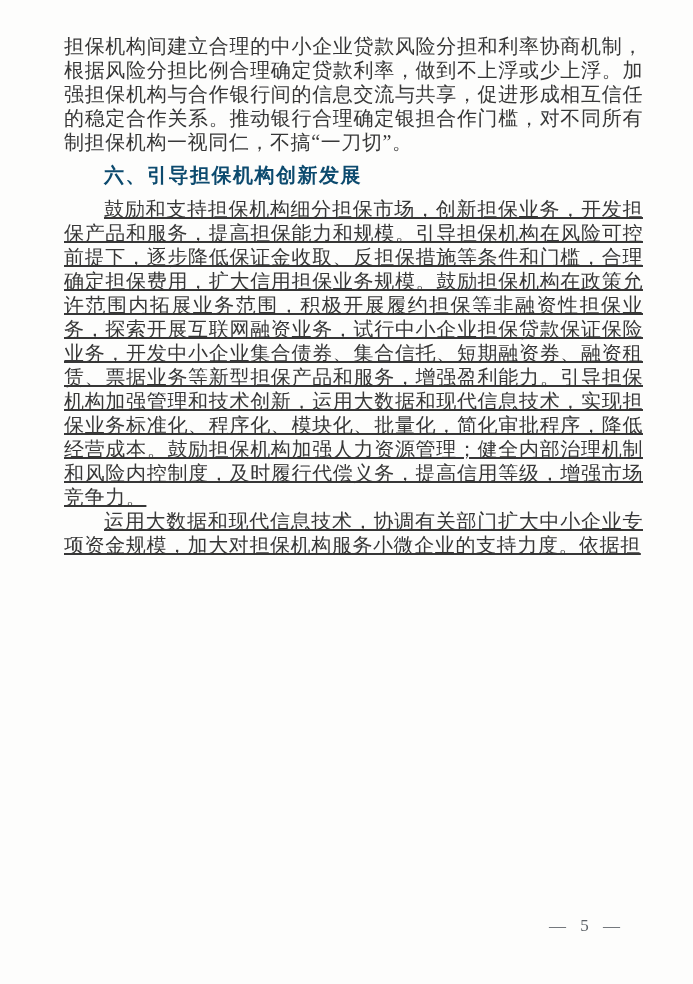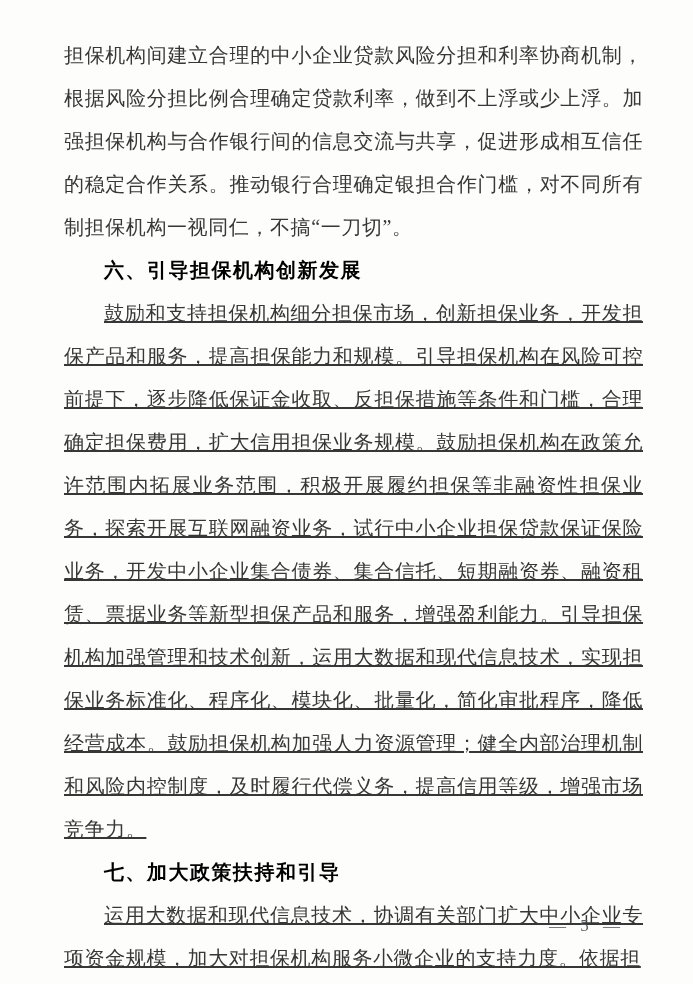--- a/index.html
+++ b/index.html
@@ -14,37 +14,37 @@
     background: #fdfdfc;
     overflow: hidden;
     box-sizing: border-box;
     padding: 34px 50px 0 64px;
     font-family: "Liberation Serif", "DejaVu Serif", serif;
     color: #373737;
   }
   .body-para {
     margin: 0;
     font-size: 20px;
-    line-height: 43px;
+    line-height: 24px;
     letter-spacing: 0.6px;
     text-align: justify;
     text-justify: inter-ideograph;
   }
   .body-para.indent {
     text-indent: 2em;
     text-decoration: underline;
   }
   .section-heading {
     margin: 0;
     font-family: "Liberation Sans", "DejaVu Sans", sans-serif;
     font-weight: bold;
     font-size: 20px;
     line-height: 43px;
     letter-spacing: 1.5px;
-    color: #000000;
+    color: #0c4a6e;
     text-indent: 2em;
   }
   .page-footer {
     position: absolute;
     top: 916px;
     right: 68px;
     font-family: "Liberation Serif", "DejaVu Serif", serif;
     font-size: 17px;
     letter-spacing: 5px;
     color: #5d6267;
@@ -54,19 +54,18 @@
 <body>
 
 <div class="page">
 
   <p class="body-para">担保机构间建立合理的中小企业贷款风险分担和利率协商机制，根据风险分担比例合理确定贷款利率，做到不上浮或少上浮。加强担保机构与合作银行间的信息交流与共享，促进形成相互信任的稳定合作关系。推动银行合理确定银担合作门槛，对不同所有制担保机构一视同仁，不搞“一刀切”。</p>
 
   <h3 class="section-heading">六、引导担保机构创新发展</h3>
 
   <p class="body-para indent">鼓励和支持担保机构细分担保市场，创新担保业务，开发担保产品和服务，提高担保能力和规模。引导担保机构在风险可控前提下，逐步降低保证金收取、反担保措施等条件和门槛，合理确定担保费用，扩大信用担保业务规模。鼓励担保机构在政策允许范围内拓展业务范围，积极开展履约担保等非融资性担保业务，探索开展互联网融资业务，试行中小企业担保贷款保证保险业务，开发中小企业集合债券、集合信托、短期融资券、融资租赁、票据业务等新型担保产品和服务，增强盈利能力。引导担保机构加强管理和技术创新，运用大数据和现代信息技术，实现担保业务标准化、程序化、模块化、批量化，简化审批程序，降低经营成本。鼓励担保机构加强人力资源管理；健全内部治理机制和风险内控制度，及时履行代偿义务，提高信用等级，增强市场竞争力。</p>
 
-  <h3 class="section-heading">七、加大政策扶持和引导</h3>
 
   <p class="body-para indent">运用大数据和现代信息技术，协调有关部门扩大中小企业专项资金规模，加大对担保机构服务小微企业的支持力度。依据担</p>
 
   <div class="page-footer">— 5 —</div>
 
 </div>
 
 </body></html>

